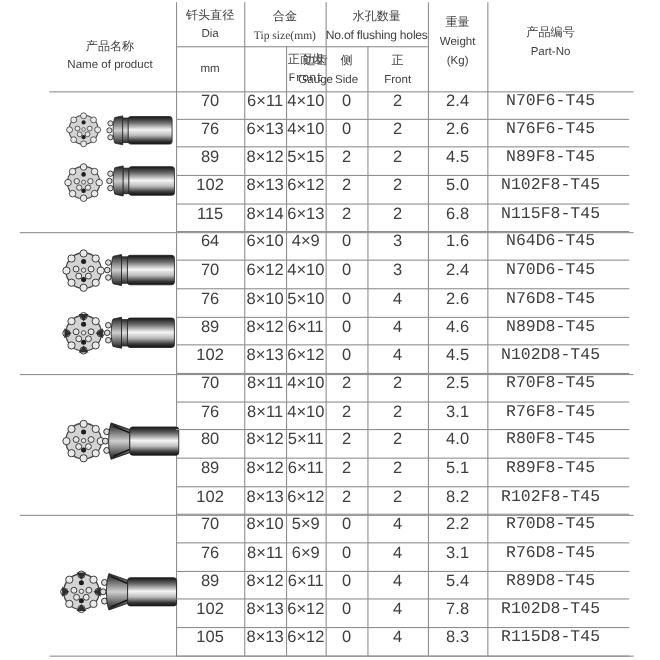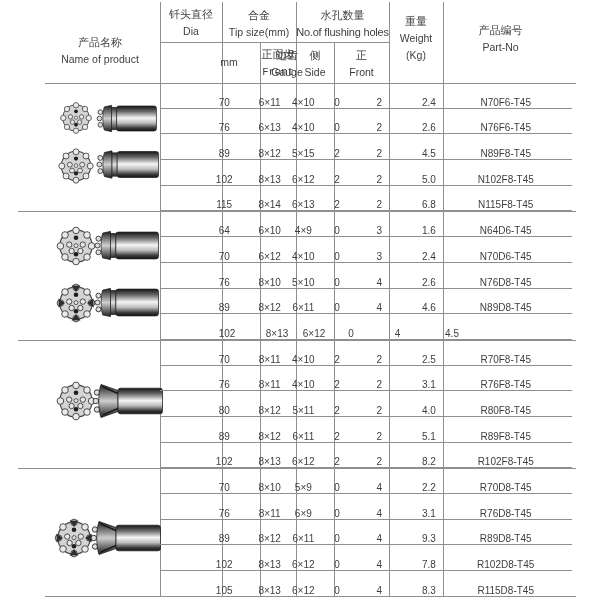--- a/index.html
+++ b/index.html
@@ -6,25 +6,25 @@
   .sheet{position:relative;width:600px;height:600px;background:#fff;overflow:hidden;
          font-family:"Liberation Sans","DejaVu Sans",sans-serif;color:#3e3e3e;}
   .hline{position:absolute;height:1px;background:#8f8f8f;}
   .vline{position:absolute;width:1px;background:#8f8f8f;}
   .hdr{position:absolute;text-align:center;}
   .hdr .zh{font-size:11px;line-height:17px;display:block;}
   .hdr .en{font-size:10.5px;line-height:17px;display:block;}
   .hdr .en.small{font-size:11px;letter-spacing:-0.2px;}
   .rows{position:absolute;left:160px;top:83px;width:412px;}
   .row{display:flex;height:25.7px;box-sizing:border-box;border-bottom:1px solid #8f8f8f;
-       align-items:flex-end;font-size:10px;padding-left:36px;}
+       align-items:flex-start;font-size:15px;}
   .c{text-align:center;}
   .c1{width:62px;}.c2{width:38px;}.c3{width:36px;}.c4{width:38px;}
   .c5{width:55px;}.c6{width:54px;}
-  .c7{width:129px;box-sizing:border-box;padding-right:14px;}
+  .c7{width:129px;box-sizing:border-box;padding-right:14px;font-family:Liberation Mono, monospace;}
   .img{position:absolute;}
 </style>
 </head>
 <body>
 
 <div class="sheet">
 
   <svg width="0" height="0" style="position:absolute">
     <defs>
       <linearGradient id="gBody" x1="0" y1="0" x2="0" y2="1">
@@ -105,24 +105,24 @@
   <div class="hline" style="left:45px;top:596px;width:531px;"></div>
 
   <div class="hdr" style="left:20px;top:22px;width:160px;margin-top:12px;">
     <span class="zh">产品名称</span>
     <span class="en">Name of product</span>
   </div>
   <div class="hdr" style="left:160px;top:6px;width:62px;">
     <span class="zh">钎头直径</span>
     <span class="en">Dia</span>
   </div>
-  <div class="hdr" style="left:160px;top:54px;width:62px;padding-left:38px;">
+  <div class="hdr" style="left:160px;top:54px;width:62px;">
     <span class="en">mm</span>
   </div>
-  <div class="hdr" style="left:222px;top:7px;width:74px;">
+  <div class="hdr" style="left:222px;top:7px;width:74px;font-family:Liberation Serif, serif;">
     <span class="zh">合金</span>
     <span class="en">Tip size(mm)</span>
   </div>
   <div class="hdr" style="left:222px;top:47px;width:38px;padding-left:46px;">
     <span class="zh">边齿</span>
     <span class="en">Gauge</span>
   </div>
   <div class="hdr" style="left:260px;top:47px;width:36px;font-family:Liberation Mono, monospace;">
     <span class="zh">正面齿</span>
     <span class="en">Front</span>
@@ -281,20 +281,21 @@
         <div class="c c7">N89D8-T45</div>
       </div>
 
       <div class="row">
         <div class="c c1">102</div>
         <div class="c c2">8×13</div>
         <div class="c c3">6×12</div>
         <div class="c c4">0</div>
         <div class="c c5">4</div>
         <div class="c c6">4.5</div>
+        <div class="c c7">N102D8-T45</div>
       </div>
 
       <div class="row">
         <div class="c c1">70</div>
         <div class="c c2">8×11</div>
         <div class="c c3">4×10</div>
         <div class="c c4">2</div>
         <div class="c c5">2</div>
         <div class="c c6">2.5</div>
         <div class="c c7">R70F8-T45</div>
@@ -359,21 +360,21 @@
         <div class="c c6">3.1</div>
         <div class="c c7">R76D8-T45</div>
       </div>
 
       <div class="row">
         <div class="c c1">89</div>
         <div class="c c2">8×12</div>
         <div class="c c3">6×11</div>
         <div class="c c4">0</div>
         <div class="c c5">4</div>
-        <div class="c c6">9.3</div>
+        <div class="c c6">5.4</div>
         <div class="c c7">R89D8-T45</div>
       </div>
 
       <div class="row">
         <div class="c c1">102</div>
         <div class="c c2">8×13</div>
         <div class="c c3">6×12</div>
         <div class="c c4">0</div>
         <div class="c c5">4</div>
         <div class="c c6">7.8</div>

